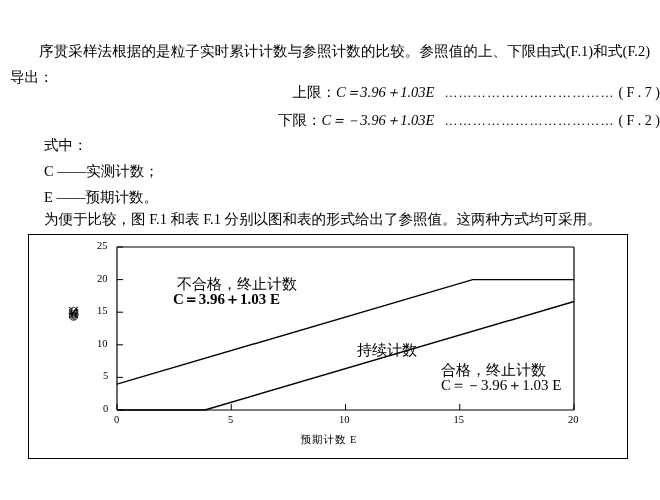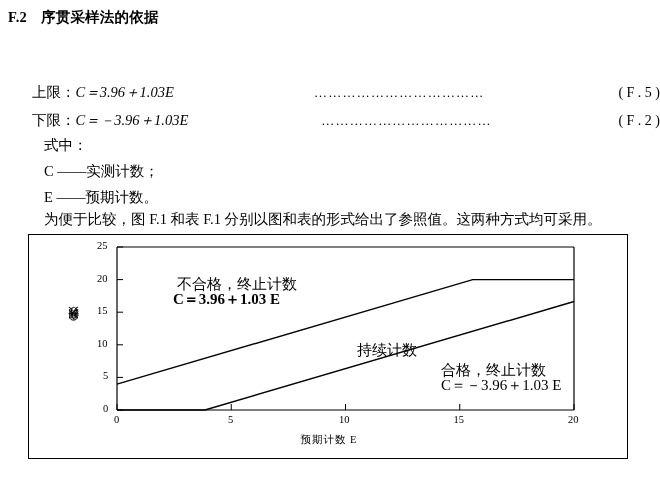--- a/index.html
+++ b/index.html
@@ -46,21 +46,21 @@
   .formula-block {
     position: absolute;
     left: 0;
     top: 80px;
     width: 660px;
     font-size: 14.5px;
   }
   .formula-row {
     display: flex;
     align-items: baseline;
-    justify-content: space-between;
+    justify-content: flex-end;
     line-height: 24px;
     margin-bottom: 3px;
     padding-left: 32px;
   }
   .formula-label {
     white-space: nowrap;
   }
   .dots {
     display: inline-block;
     width: 170px;
@@ -164,30 +164,28 @@
     font-weight: bold;
     letter-spacing: 0.5px;
   }
   .fig-caption .gap { display: inline-block; width: 14px; }
 </style>
 </head>
 <body>
 
 <div class="page">
 
-  <div class="section-heading">
-    <span class="num">F.2</span><span>序贯采样法的依据</span>
-  </div>
-
+
+  <div class="para p1">序贯采样法根据的是粒子实时累计计数与参照计数的比较。参照值的上、下限由式(F.1)和式(F.2)导出：</div>
 
   <div class="formula-block">
     <div class="formula-row">
       <span class="formula-label"><span>上限：</span><span class="italic">C＝3.96＋1.03E</span></span>
       <span class="dots">…………………………………………</span>
-      <span class="formula-tag">( F . 5 )</span>
+      <span class="formula-tag">( F . 7 )</span>
     </div>
     <div class="formula-row">
       <span class="formula-label"><span>下限：</span><span class="italic">C＝－3.96＋1.03E</span></span>
       <span class="dots">…………………………………………</span>
       <span class="formula-tag">( F . 2 )</span>
     </div>
   </div>
 
   <div class="para p2">式中：</div>
   <div class="para p4">E ——预期计数。</div>

